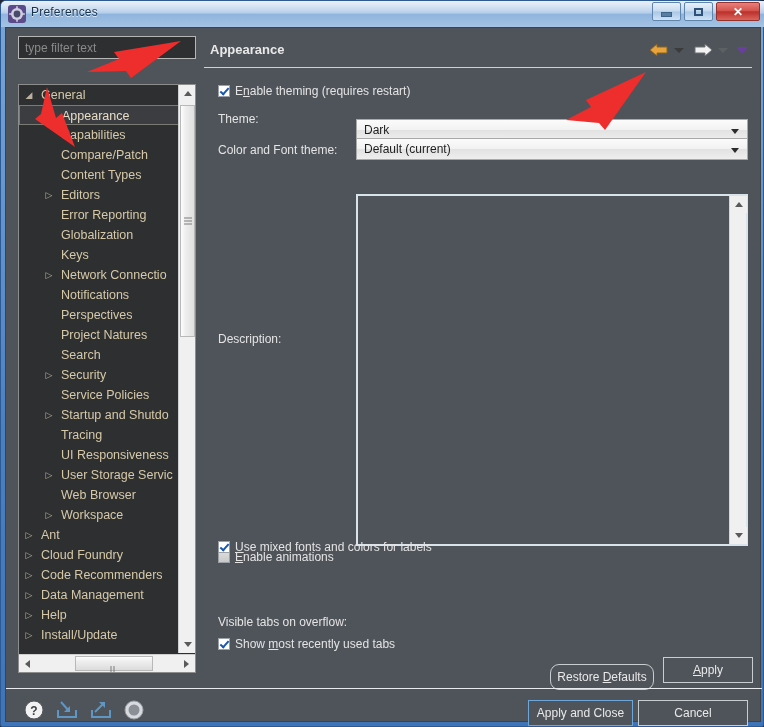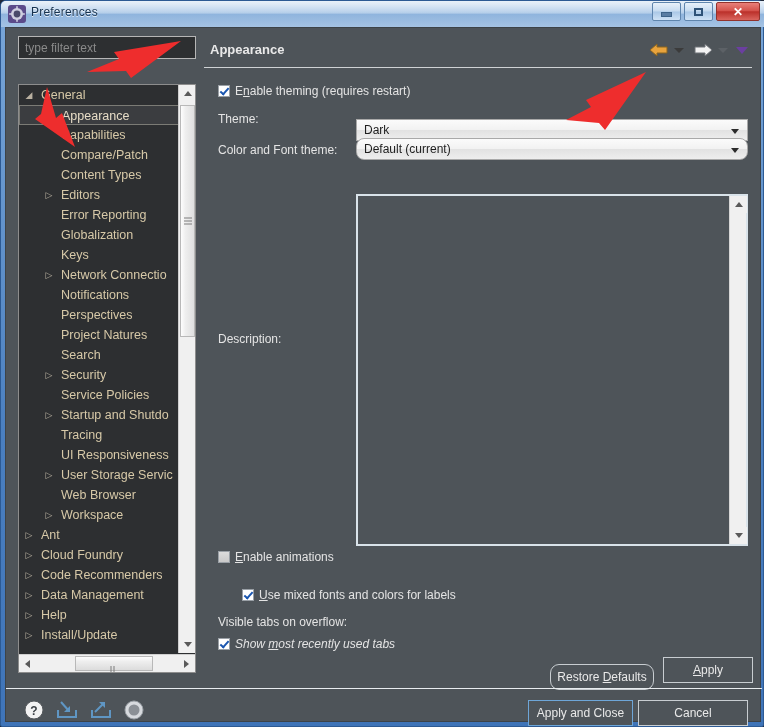--- a/index.html
+++ b/index.html
@@ -597,21 +597,21 @@
         <div class="chk-label"><span>E</span><u>n</u><span>able theming (requires restart)</span></div>
       </div>
 
       <div class="field-label" style="left:14px; top:76px;">Theme:</div>
       <div class="combo" style="left:152px; top:71px; width:392px;margin-top:12px;">
         <div class="cval">Dark</div>
         <div class="ccaret"></div>
       </div>
 
       <div class="field-label" style="left:14px; top:107px;">Color and Font theme:</div>
-      <div class="combo" style="left:152px; top:102px; width:392px;border-radius:8px;">
+      <div class="combo" style="left:152px; top:102px; width:392px;">
         <div class="cval">Default (current)</div>
         <div class="ccaret"></div>
       </div>
 
       <div class="field-label" style="left:14px; top:296px;">Description:</div>
       <div id="desc-box">
         <div style="padding:4px 6px; font-size:12px; color:#e4e4e4;"></div>
         <div id="desc-vscroll">
           <div class="sb-arrow" style="top:0">
             <div class="tri tri-up"></div>
@@ -620,28 +620,28 @@
             <div class="tri tri-down"></div>
           </div>
         </div>
       </div>
 
       <div class="chk-row" style="left:14px; top:514px;">
         <div class="checkbox unchecked"></div>
         <div class="chk-label"><span></span><u>E</u><span>nable animations</span></div>
       </div>
 
-      <div class="chk-row" style="left:14px; top:552px;margin-left:24px;">
+      <div class="chk-row" style="left:14px; top:504px;">
         <div class="checkbox checked"></div>
         <div class="chk-label"><span></span><u>U</u><span>se mixed fonts and colors for labels</span></div>
       </div>
 
       <div class="field-label" style="left:14px; top:579px;">Visible tabs on overflow:</div>
 
-      <div class="chk-row" style="left:14px; top:601px;font-style:italic;">
+      <div class="chk-row" style="left:14px; top:601px;">
         <div class="checkbox checked"></div>
         <div class="chk-label"><span>Show </span><u>m</u><span>ost recently used tabs</span></div>
       </div>
 
       <div class="btn" style="left:346px; top:628px; width:104px;border-radius:9px;">
         <span><span>Restore </span><u>D</u><span>efaults</span></span>
       </div>
       <div class="btn" style="left:459px; top:621px; width:90px;">
         <span><span></span><u>A</u><span>pply</span></span>
       </div>

